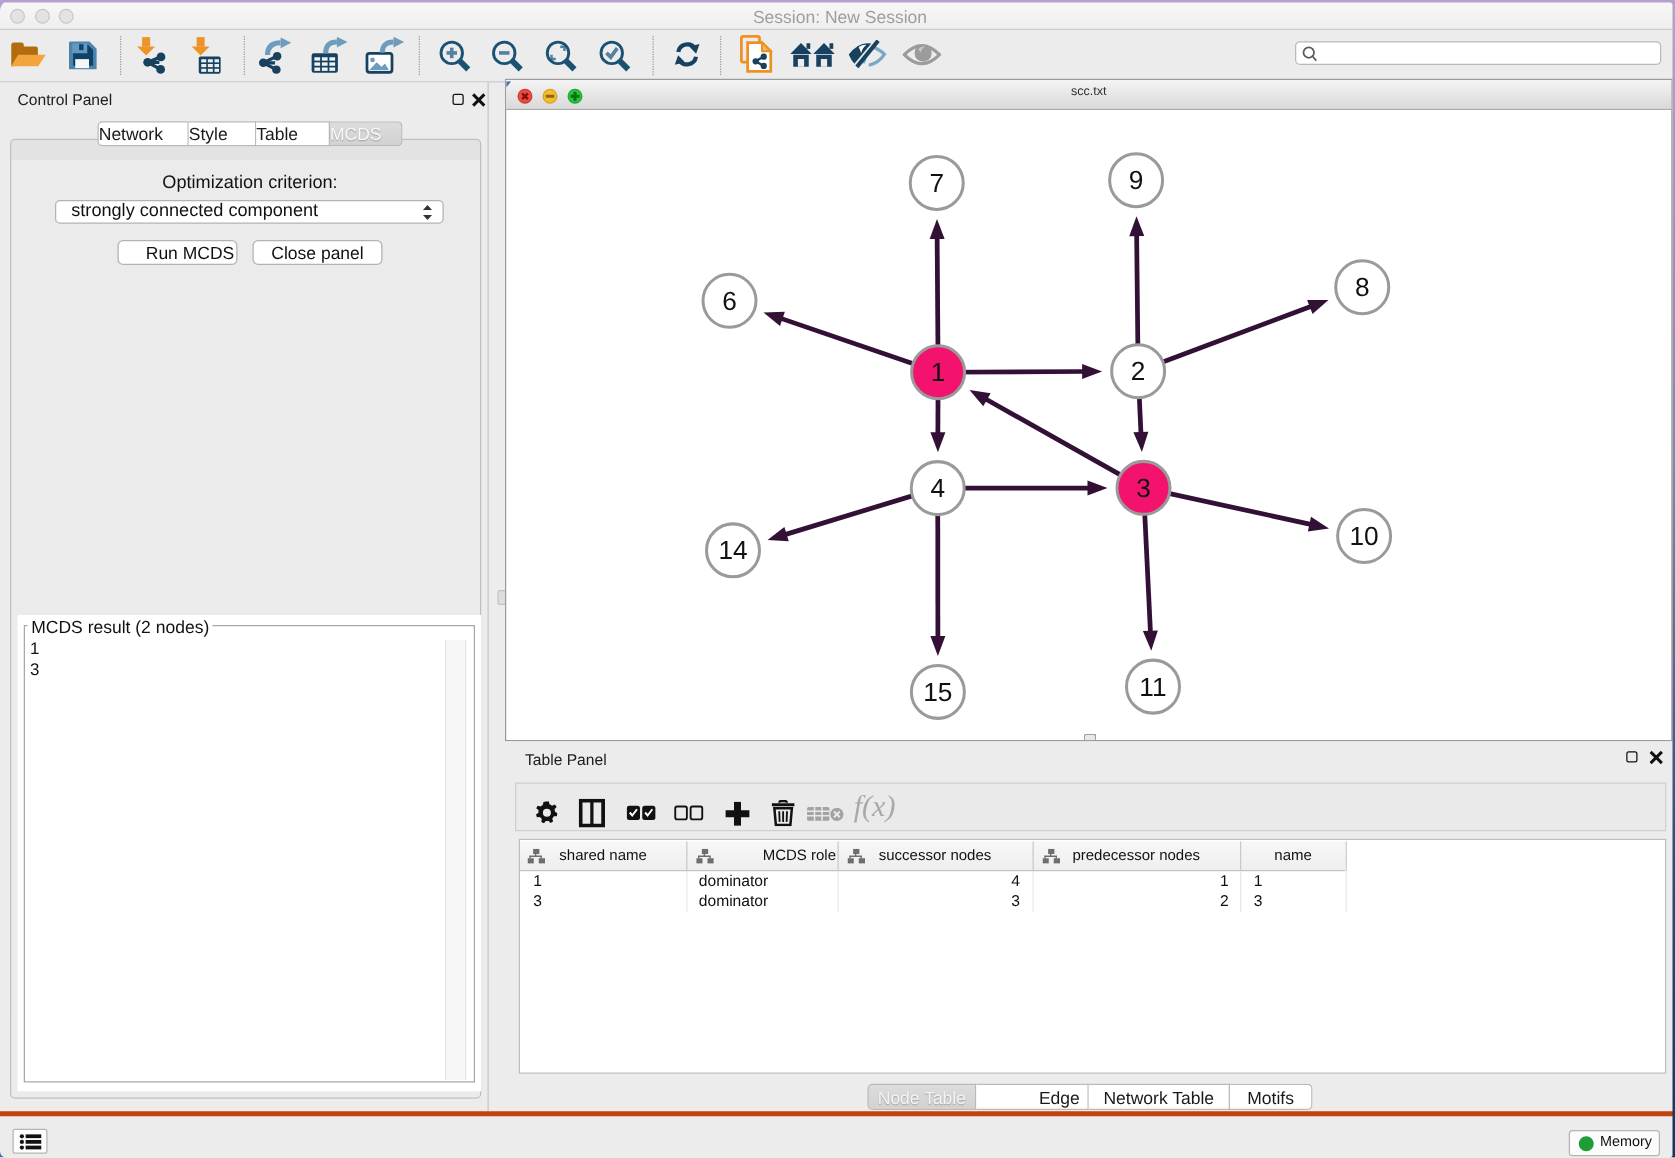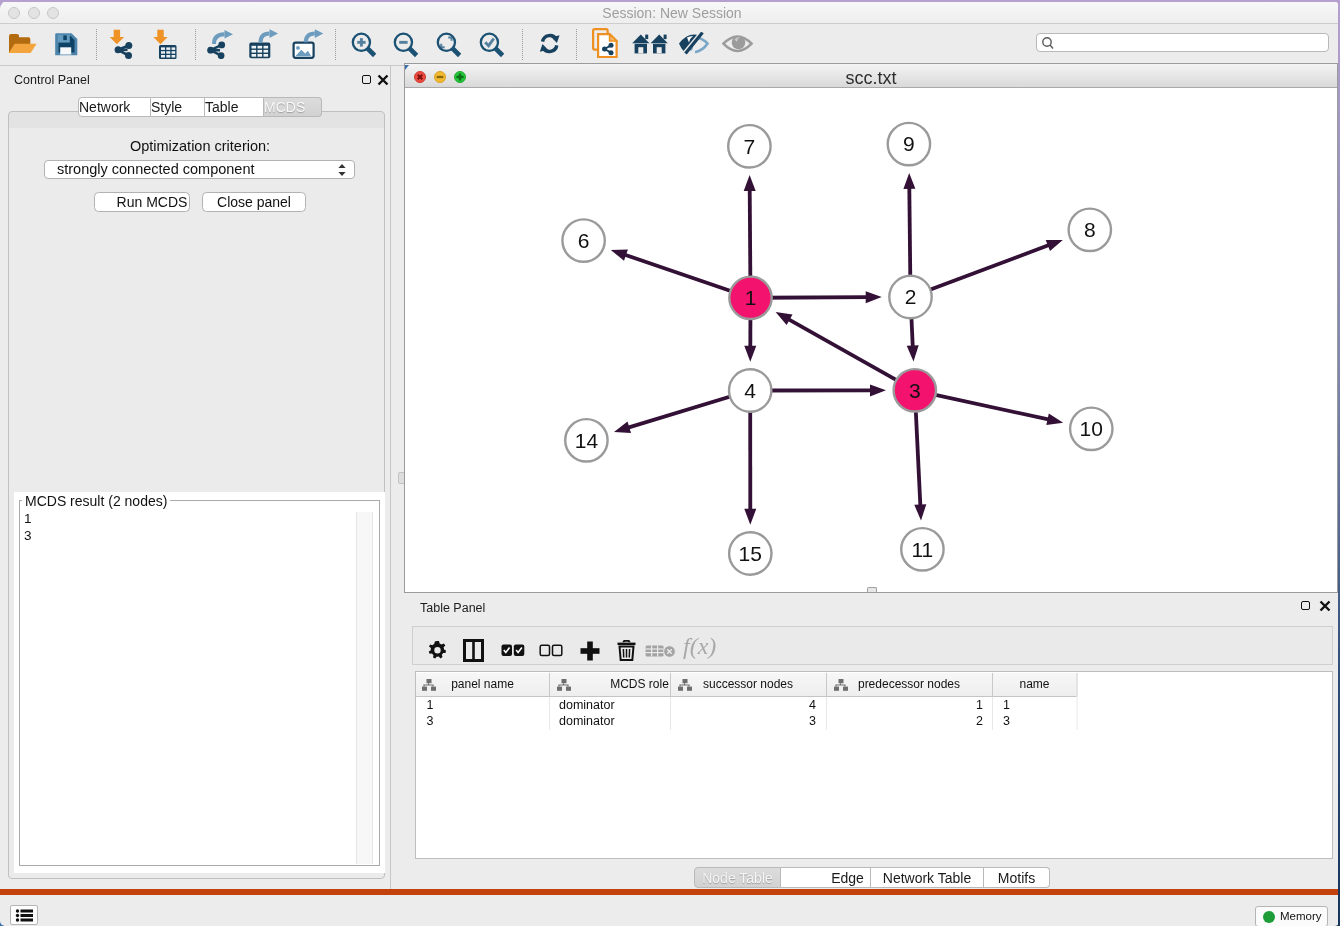--- a/index.html
+++ b/index.html
@@ -45,38 +45,38 @@
   #fieldlabel{position:absolute;left:2px;top:-8px;background:#fff;padding:0 3px;
       font-size:14px;color:#111;}
   #scrolltrack{position:absolute;right:6px;top:11px;width:15px;height:352px;
       background:#f7f7f7;border-left:1px solid #e6e6e6;border-right:1px solid #e6e6e6;}
   
   #iframe-box{left:404px;top:63px;width:934px;height:530px;
       border:1px solid #9b9b9b;box-sizing:border-box;background:#fff;}
   #iframe-title{position:absolute;left:0;top:0;width:100%;height:23px;
       background:linear-gradient(#f4f4f4,#d9d9d9);border-bottom:1px solid #a9a9a9;}
   #iframe-name{position:absolute;top:3.5px;left:0;width:100%;text-align:center;
-      font-size:18px;color:#2e2e2e;}
+      font-size:10px;color:#2e2e2e;}
   .light{position:absolute;top:6.5px;width:12.5px;height:12.5px;border-radius:50%;box-sizing:border-box;}
   
   #tpanel{left:392px;top:593px;width:948px;height:296px;background:#ececec;}
   #tpanel-title{position:absolute;left:28px;top:8px;font-size:12.5px;color:#1c1c1c;}
   #ttoolbar{position:absolute;left:20px;top:33px;width:921px;height:39px;
       background:#eaeaea;border:1px solid #cfcfcf;box-sizing:border-box;}
   #tablearea{position:absolute;left:23px;top:77.5px;width:918px;height:188px;
       background:#fff;border:1px solid #bdbdbd;box-sizing:border-box;}
   .thead{top:1px;height:23px;font-size:12px;color:#111;text-align:center;line-height:23px;}
   .trow{left:0;width:660px;height:16.5px;font-size:12.5px;color:#111;}
   .trow span{top:1px;}
   .btab{position:absolute;top:274px;height:21px;box-sizing:border-box;background:#fff;
       border:1px solid #b9b9b9;border-left:none;font-size:14px;color:#1a1a1a;
       text-align:center;line-height:20px;}
   
   #statusbar{left:0;top:889px;width:1340px;height:37px;background:#ececec;
-      border-top:6px solid #c2410c;box-sizing:border-box;}
+      border-top:4px solid #c2410c;box-sizing:border-box;}
   #listbtn{position:absolute;left:10px;top:10px;width:28px;height:20px;background:#fdfdfd;
       border:1px solid #b5b5b5;border-radius:2px;box-sizing:border-box;}
   #membtn{position:absolute;left:1255px;top:11px;width:73px;height:21px;background:#fbfbfb;
       border:1px solid #b5b5b5;border-radius:3px;box-sizing:border-box;
       font-size:11.5px;color:#111;}
 </style>
 </head>
 <body>
 
 <div id="titlebar" class="abs">
@@ -412,21 +412,21 @@
           <line x1="6.6" y1="1.6" x2="6.6" y2="12.6"></line>
           <line x1="12.6" y1="1.6" x2="12.6" y2="12.6"></line>
         </g>
       <circle cx="24.5" cy="7.5" r="5.8" fill="#a3a3a3" stroke="#eaeaea" stroke-width="1"></circle>
       <path d="M22.2,5.2 L26.8,9.8 M26.8,5.2 L22.2,9.8" stroke="#eaeaea" stroke-width="1.5"></path>
     </svg>
     <div class="abs" style="left:270px;top:6px;font-family:'Liberation Serif',serif;font-style:italic;font-size:24px;color:#a9a9a9;">f(x)</div>
   </div>
   <div id="tablearea">
     <div class="abs" style="left:0;top:1px;width:660px;height:23.5px;background:linear-gradient(#f7f7f7,#eee);border-bottom:1px solid #c4c4c4;"></div>
-    <div class="thead abs" style="left:0;width:133px;">panel name</div>
+    <div class="thead abs" style="left:0;width:133px;">shared name</div>
     <div class="thead abs" style="left:133px;width:121px;margin-left:30px;">MCDS role</div>
     <div class="thead abs" style="left:254px;width:156px;">successor nodes</div>
     <div class="thead abs" style="left:410px;width:166px;">predecessor nodes</div>
     <div class="thead abs" style="left:576px;width:85px;">name</div>
     <svg class="abs" style="left:6px;top:7px;" width="14" height="12">
         <g fill="#6e6e6e">
           <rect x="4.5" y="0" width="5" height="4.2"></rect>
           <rect x="0" y="7.6" width="5" height="4.2"></rect>
           <rect x="9" y="7.6" width="5" height="4.2"></rect>
           <path d="M6.5,4.2 L6.5,6 L2,6 L2,7.6 M6.5,6 L11,6 L11,7.6" fill="none" stroke="#6e6e6e" stroke-width="1.2"></path>

